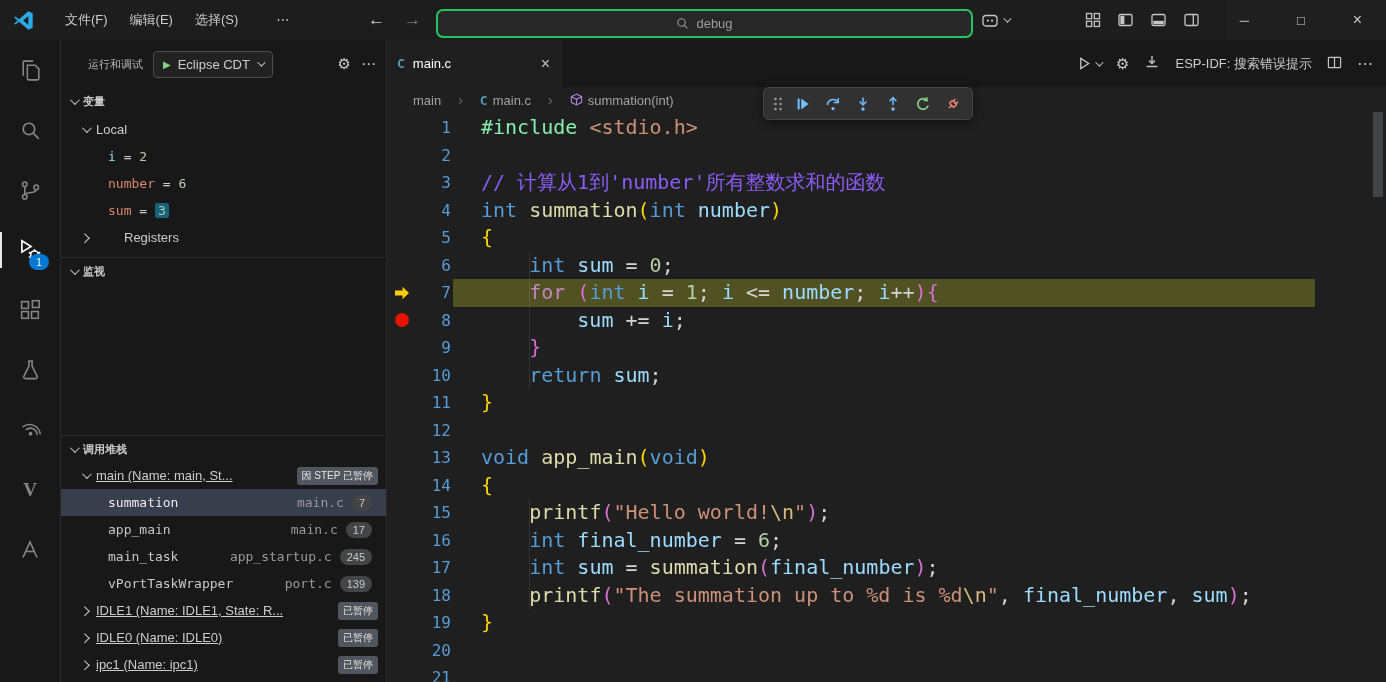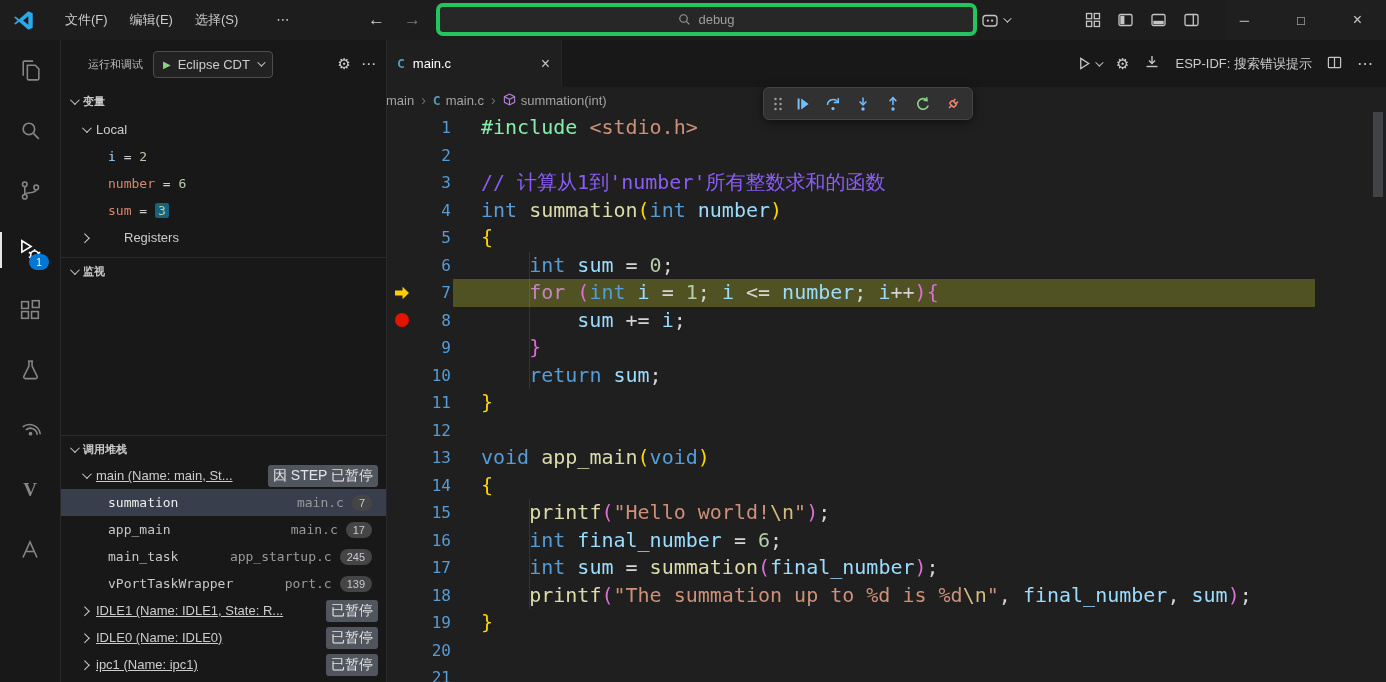--- a/index.html
+++ b/index.html
@@ -13,22 +13,22 @@
   
   #titlebar{position:absolute;top:0;left:0;width:1226px;height:40px;background:#1d1d1d;z-index:40;}
   .tb-abs{position:absolute;top:0;height:40px;display:flex;align-items:center;}
   #tb-logo{left:13px;}
   #tb-menus{left:54px;}
   .menu-item{padding:0 11px;line-height:40px;color:#cccccc;cursor:default;white-space:nowrap;}
   .menu-item.overflow{padding:0 9px;margin-left:18px;letter-spacing:1px;}
   .nav-arrow{position:absolute;top:0;height:40px;display:flex;align-items:center;font-size:17px;color:#cfcfcf;}
   #tb-back{left:368px;}
   #tb-fwd{left:404px;color:#7a7a7a;}
-  #tb-cc{position:absolute;left:436px;top:3px;width:533px;height:25px;background:#272727;
-    border:4px solid #22c55e;border-radius:7px;display:flex;align-items:center;justify-content:center;
+  #tb-cc{position:absolute;left:436px;top:9px;width:533px;height:25px;background:#272727;
+    border:2px solid #22c55e;border-radius:7px;display:flex;align-items:center;justify-content:center;
     gap:7px;color:#9d9d9d;}
   #tb-copilot{position:absolute;left:981px;top:7px;height:26px;display:flex;align-items:center;gap:4px;color:#c5c5c5;}
   #tb-layouts{position:absolute;left:1085px;top:0;height:40px;display:flex;align-items:center;gap:16px;}
   .tb-icon{display:flex;align-items:center;justify-content:center;}
   #tb-win{position:absolute;left:1216px;top:0;width:170px;height:40px;display:flex;}
   #tb-win span{width:56.6px;height:40px;display:flex;align-items:center;justify-content:center;font-size:13px;color:#cccccc;}
 
   
   #activitybar{position:absolute;top:40px;left:0;width:60px;height:642px;background:#181818;border-right:1px solid #2a2a2a;z-index:30;}
   .ab-item{position:relative;width:60px;height:60px;display:flex;align-items:center;justify-content:center;color:#868686;}
@@ -60,38 +60,38 @@
   .group-row{padding-left:21px;gap:7px;font-size:13px;color:#cccccc;}
   .group-row.bold .glabel{font-weight:400;padding-left:28px;}
   .var-row{padding-left:47px;font-family:"DejaVu Sans Mono","Liberation Mono",monospace;font-size:13px;white-space:pre;}
   .vn-blue{color:#9cdcfe;}
   .vn-warm{color:#d9886c;}
   .veq{color:#cccccc;}
   .vval{color:#b5cea8;}
   .vval.vhl{background:#17627c;border-radius:2px;padding:0 3px;}
   .thread-row{padding:0 8px 0 21px;gap:7px;font-size:13px;color:#cccccc;}
   .thread-label{flex:1;white-space:nowrap;overflow:hidden;text-decoration:underline;}
-  .badge{background:#51565e;color:#e4e4e4;font-size:14px;padding:2px 5px;border-radius:3px;white-space:nowrap;flex:none;}
+  .badge{background:#51565e;color:#e4e4e4;font-size:10px;padding:2px 5px;border-radius:3px;white-space:nowrap;flex:none;}
   .frame-row{padding:0 14px 0 47px;font-family:"DejaVu Sans Mono","Liberation Mono",monospace;font-size:13px;color:#c8c8c8;gap:8px;}
   .frame-row.selected{background:#383e4c;color:#ececec;}
   .ffile{margin-left:auto;color:#9a9a9a;}
   .lchip{background:#454545;color:#c5cad1;font-size:11px;border-radius:9px;padding:0 7px;height:16px;line-height:16px;
     font-family:"Liberation Sans","DejaVu Sans",sans-serif;flex:none;}
 
   
   #editor{position:absolute;top:40px;left:386px;width:1000px;height:642px;background:#1f1f1f;}
   #tabbar{position:relative;height:47px;background:#181818;display:flex;align-items:stretch;}
   .tab{width:153px;background:#1f1f1f;display:flex;align-items:center;padding:0 11px;gap:8px;font-size:13px;color:#ffffff;border-right:1px solid #252525;}
   .cicon{color:#519aba;font-weight:700;font-family:"DejaVu Sans Mono","Liberation Mono",monospace;font-size:13px;}
   .tclose{margin-left:auto;color:#c5c5c5;font-size:16px;line-height:16px;}
   .editor-actions{position:absolute;right:12px;top:0;height:47px;display:flex;align-items:center;gap:15px;color:#c5c5c5;}
   .ea-run{display:flex;align-items:center;gap:3px;}
   .ea-text{font-size:13px;color:#cccccc;white-space:nowrap;}
   .ea-more{font-size:16px;letter-spacing:1px;}
-  #breadcrumbs{height:27px;display:flex;align-items:center;gap:7px;font-size:13px;color:#a3a3a3;background:#1f1f1f;}
+  #breadcrumbs{height:27px;display:flex;align-items:center;padding-left:27px;gap:17px;font-size:13px;color:#a3a3a3;background:#1f1f1f;}
   .bsep{color:#6f6f6f;font-size:14px;margin-top:-2px;}
   .bc-item{display:flex;align-items:center;gap:5px;}
 
   #debug-toolbar{position:absolute;left:377px;top:47px;height:31px;background:#313131;border:1px solid #454545;border-radius:6px;
     display:flex;align-items:center;padding:0 5px;gap:2px;box-shadow:0 2px 10px rgba(0,0,0,.5);z-index:25;}
   .dt-btn{width:28px;height:26px;display:flex;align-items:center;justify-content:center;border-radius:4px;}
   .dt-grip{width:18px;}
 
   #codearea{position:absolute;top:74px;left:0;width:1000px;height:568px;overflow:hidden;}
   .code-line{position:relative;height:27.5px;}

